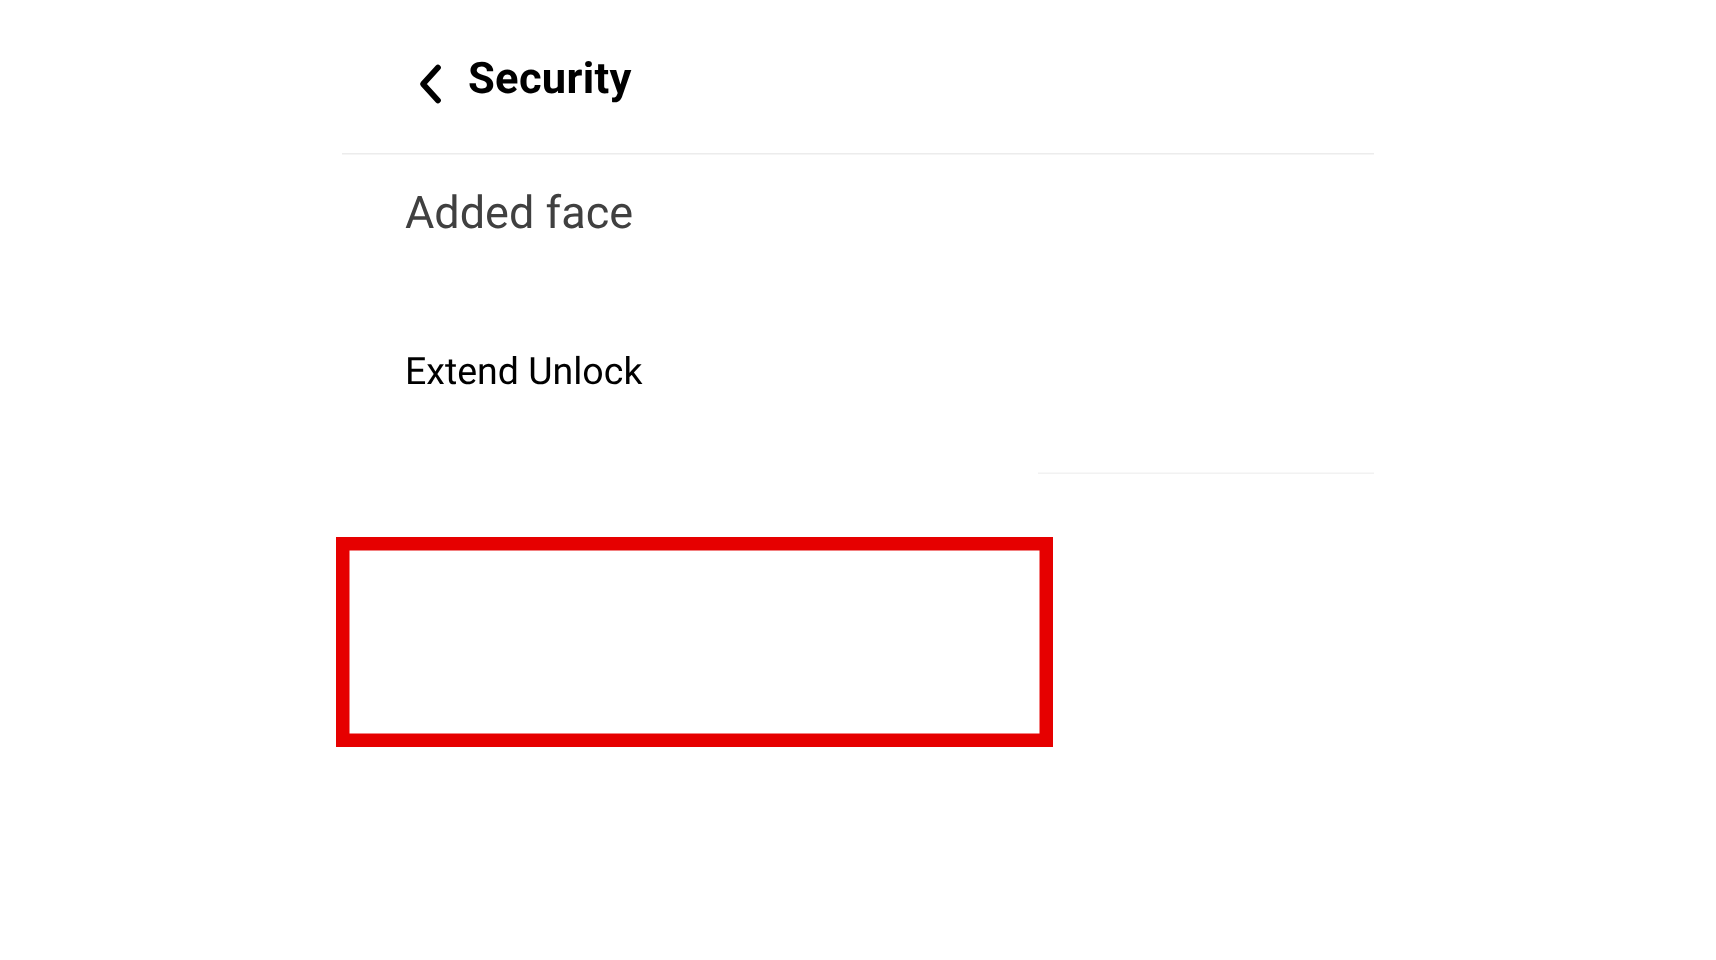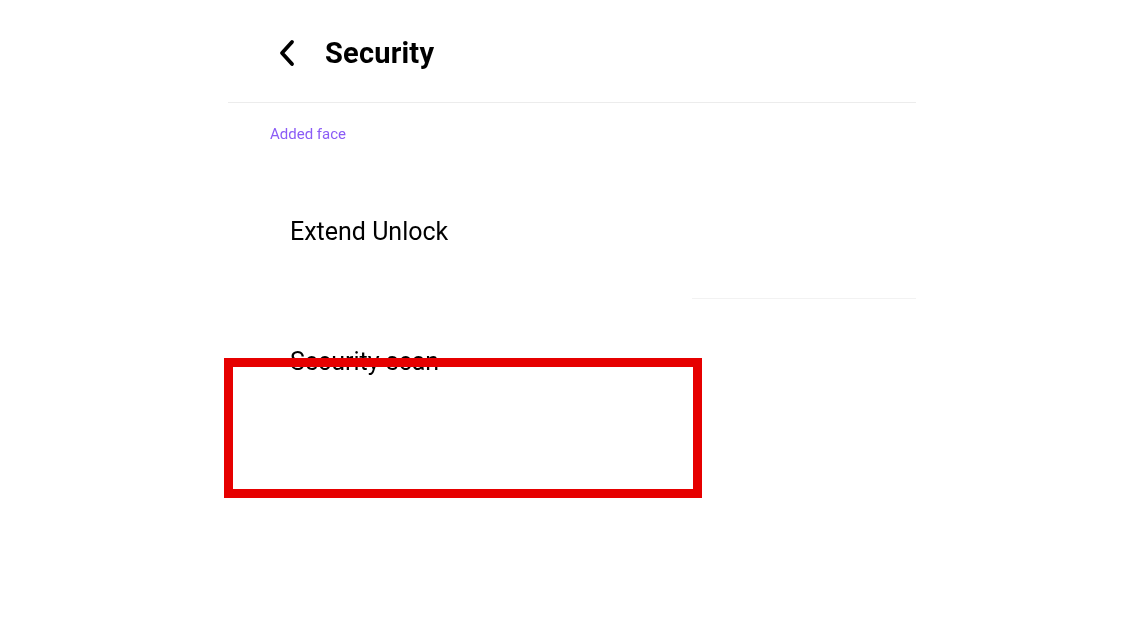--- a/index.html
+++ b/index.html
@@ -15,23 +15,23 @@
       position: relative;
       overflow: hidden;
     }
     .container {
       padding: 0;
       width: 100%;
       height: 100%;
     }
     .header {
       display: flex;
-      align-items: center;
+      align-items: flex-end;
       padding: 36px 0 32px 278px;
-      gap: 29px;
+      gap: 16px;
     }
     .back-icon {
       width: 18px;
       height: 28px;
       display: flex;
       align-items: center;
       justify-content: center;
     }
     .back-icon svg {
       width: 18px;
@@ -42,31 +42,30 @@
       font-weight: 700;
       color: #000000;
       letter-spacing: 0.2px;
     }
     .divider {
       height: 1px;
       background: #ececec;
       margin: 0 228px 0 228px;
     }
     .section-label {
-      font-size: 15px;
-      color: #8b5cf6;
+      font-size: 30px;
+      color: #404040;
       padding: 22px 0 0 270px;
       font-weight: 400;
     }
     .list-item {
       padding: 0 0 0 270px;
       display: flex;
       flex-direction: column;
       justify-content: center;
-      margin-left: 20px;
     }
     .item-extend {
       margin-top: 74px;
     }
     .item-title {
       font-size: 25px;
       color: #000000;
       font-weight: 400;
     }
     .item-privacy {
@@ -113,18 +112,15 @@
 
   <div class="section-label">Added face</div>
 
   <div class="list-item item-extend">
     <span class="item-title">Extend Unlock</span>
   </div>
 
 
   <div class="divider-lower"></div>
 
-  <div class="list-item item-scan">
-    <span class="item-title">Security scan</span>
-  </div>
 
   <div class="highlight-box"></div>
 </div>
 
 </body></html>

